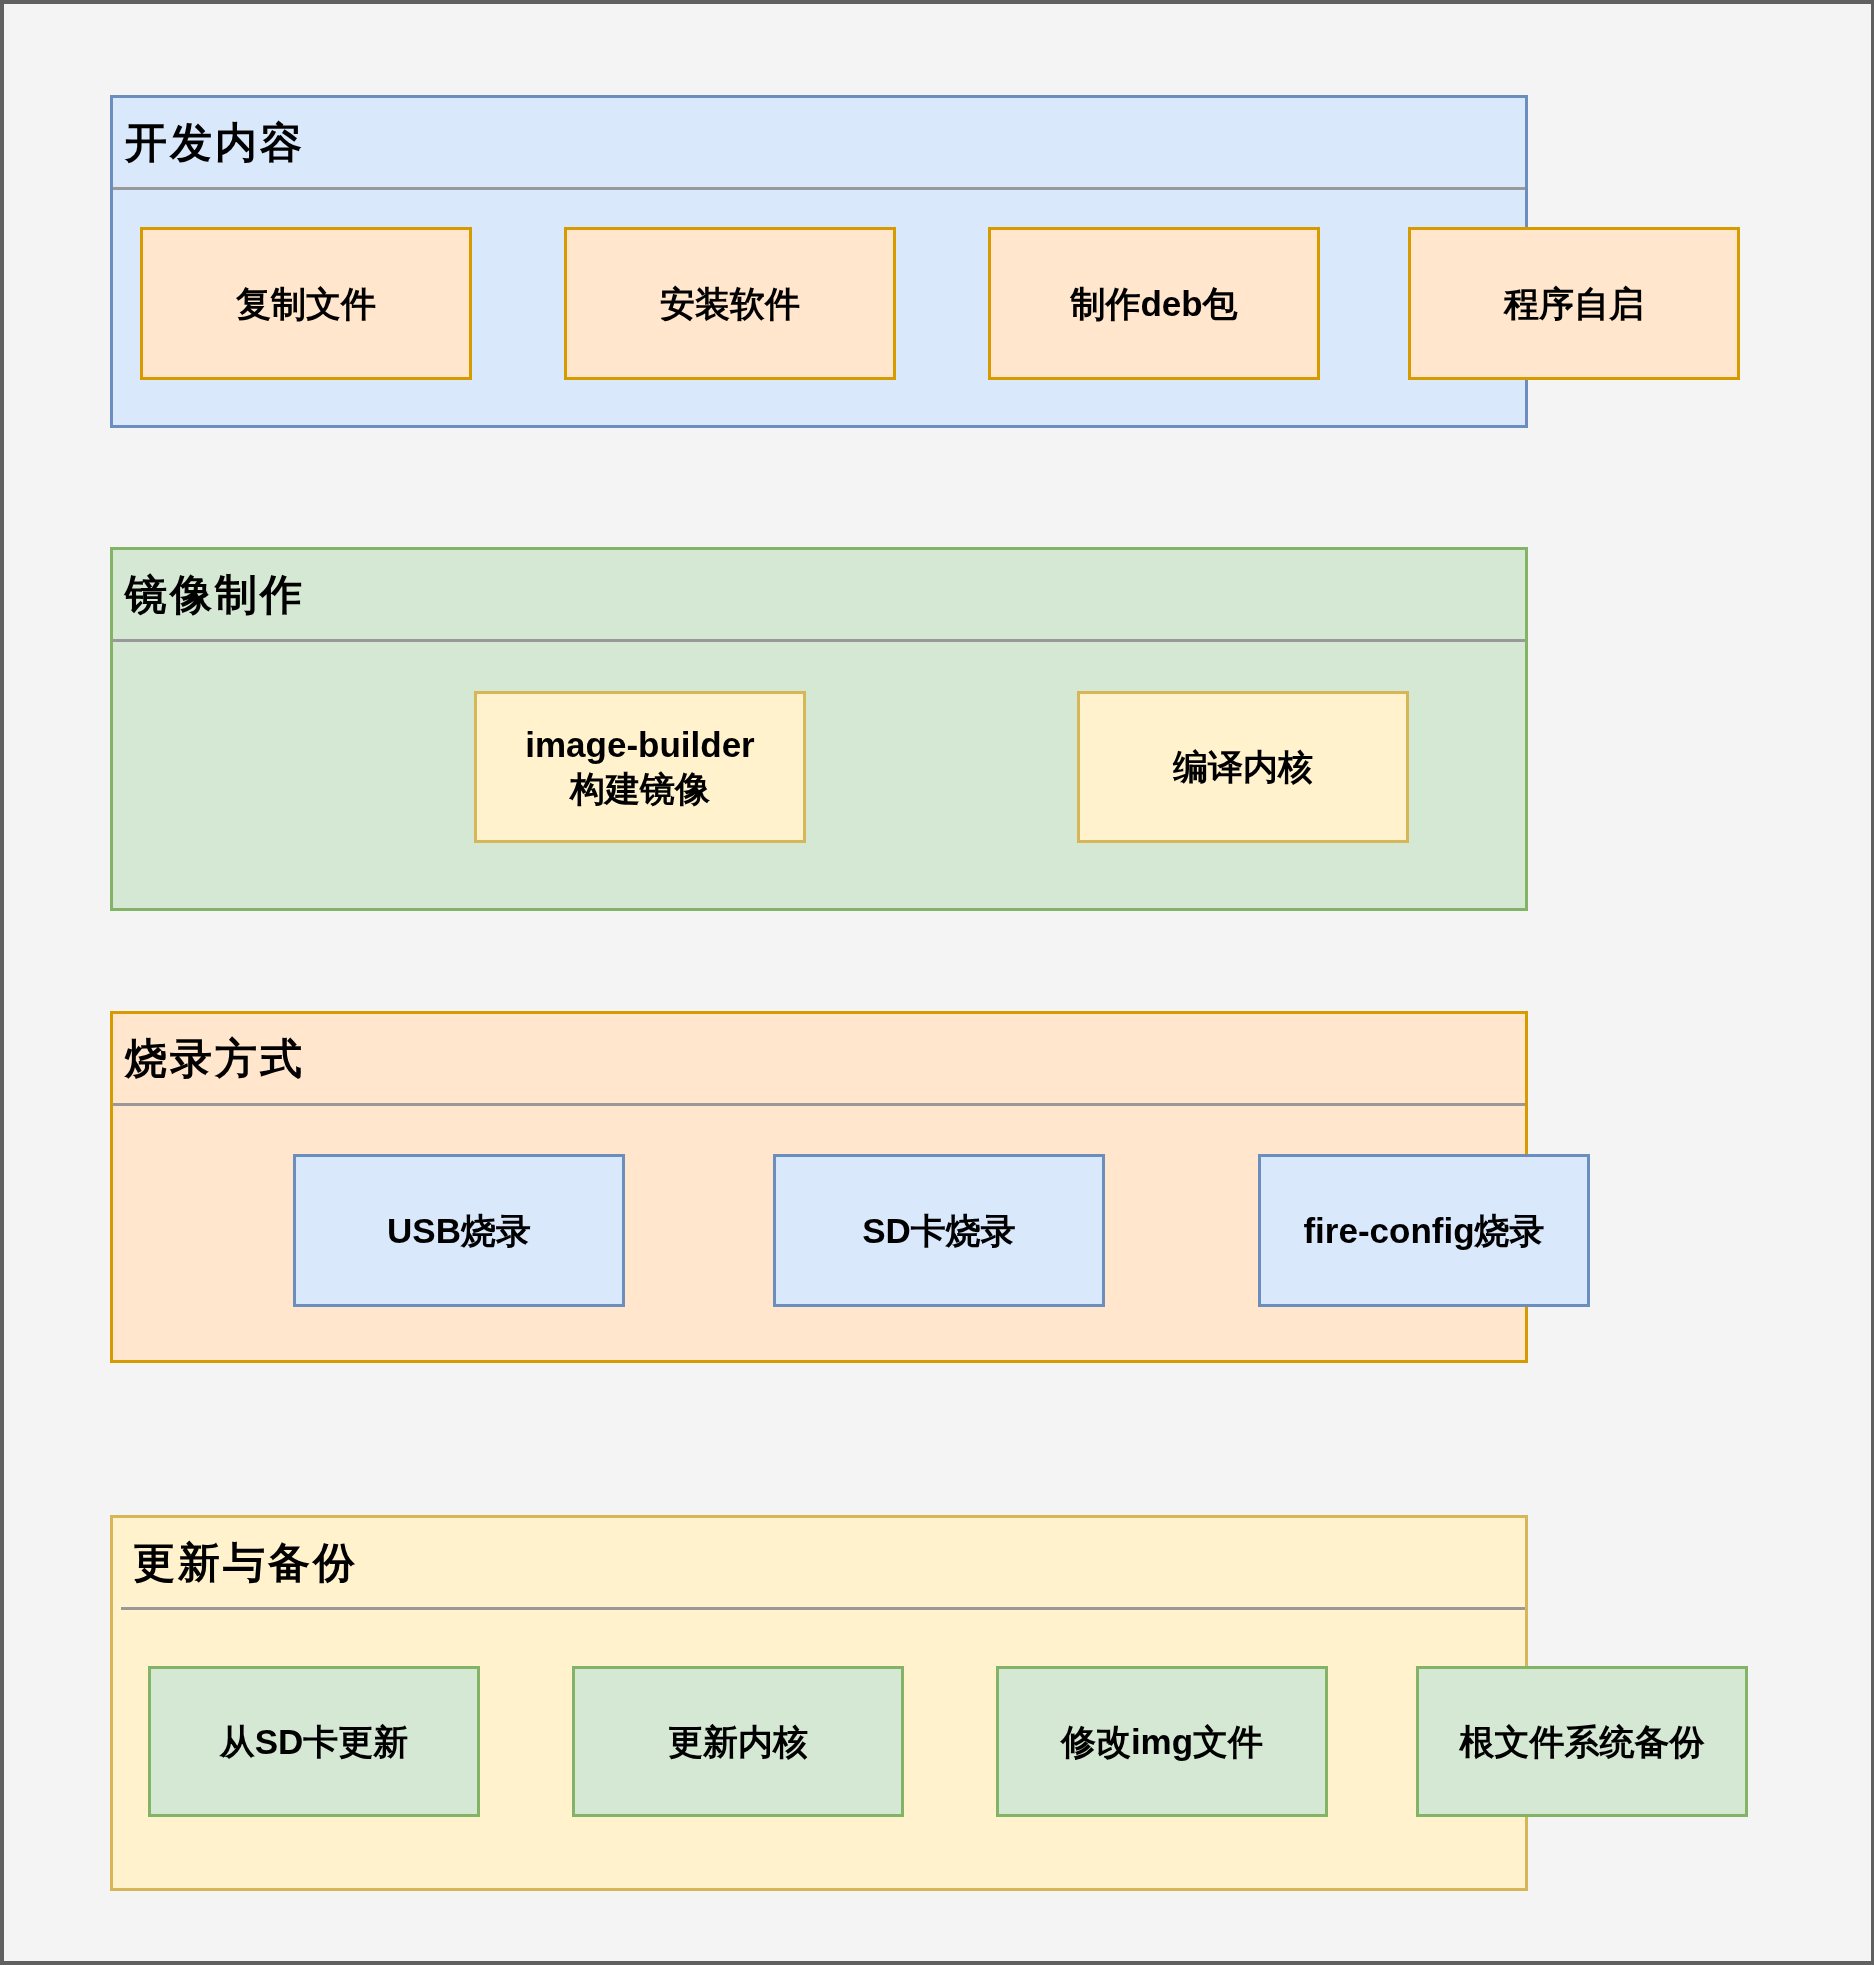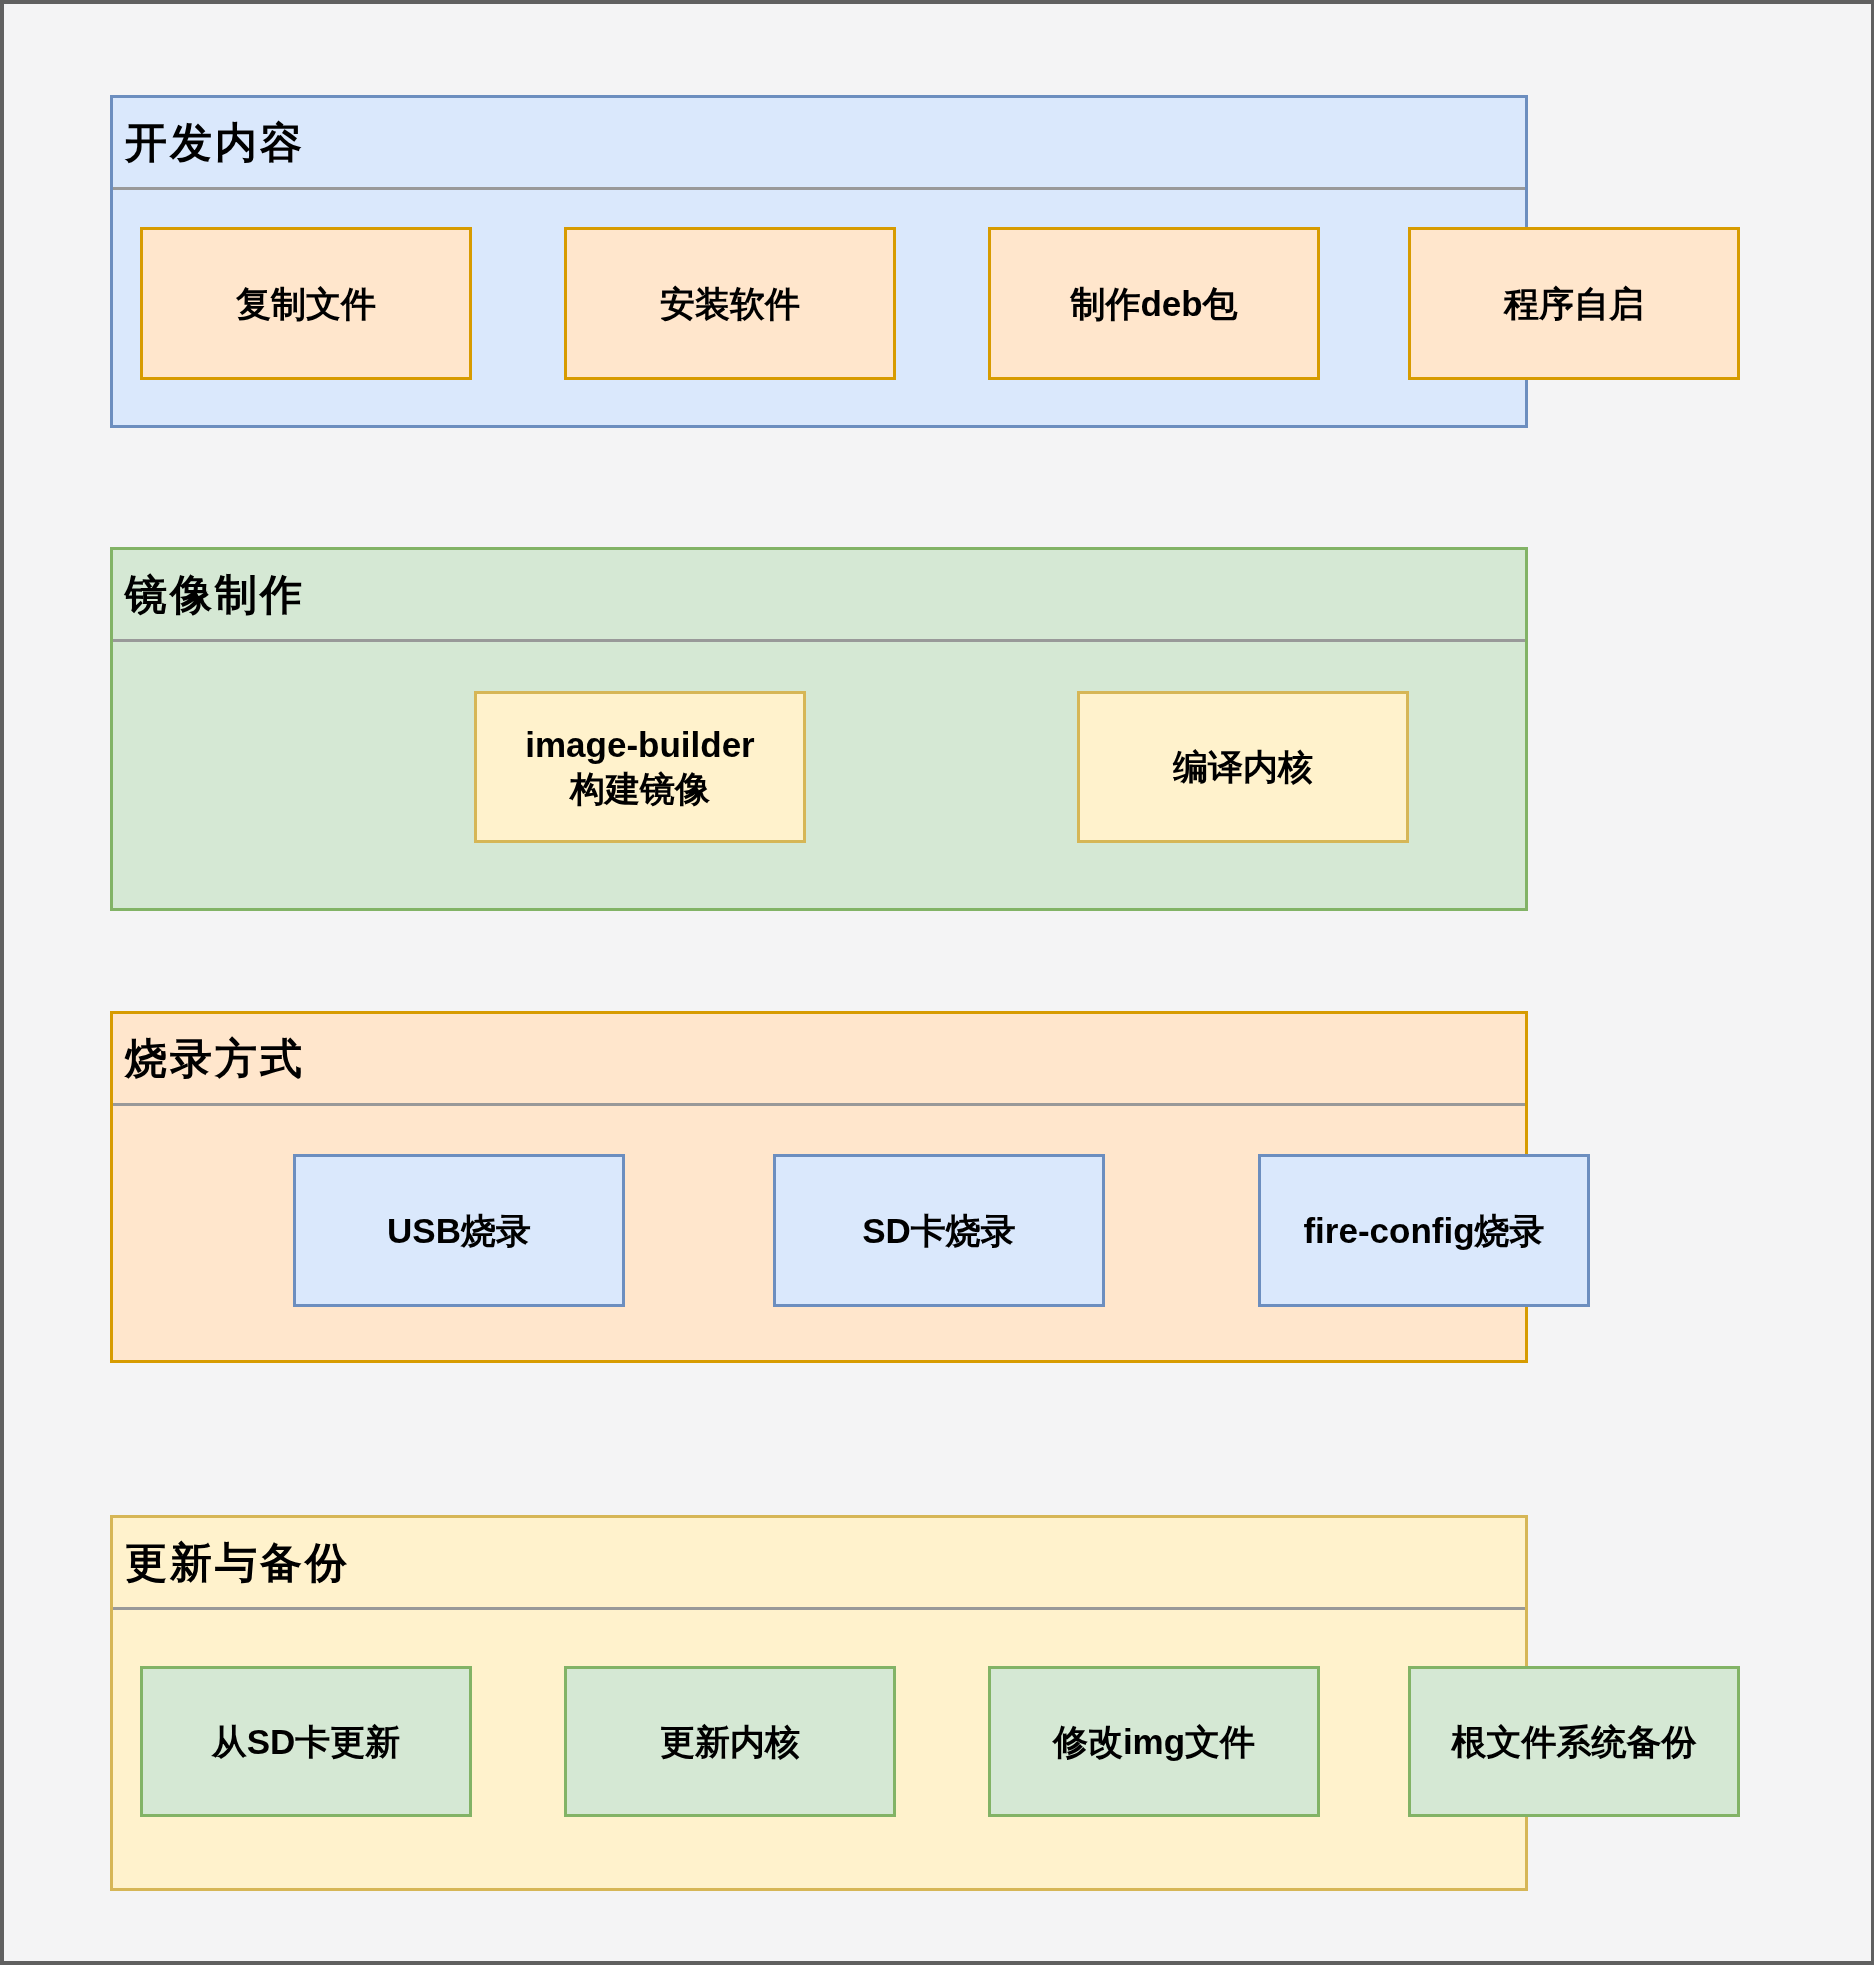--- a/index.html
+++ b/index.html
@@ -123,21 +123,21 @@
     </div>
     <div class="item" style="background-color: rgb(218, 232, 252); border-color: rgb(108, 142, 191);">
       <span class="item-label">SD卡烧录</span>
     </div>
     <div class="item" style="background-color: rgb(218, 232, 252); border-color: rgb(108, 142, 191);">
       <span class="item-label">fire-config烧录</span>
     </div>
   </div>
 </div>
 
-<div id="sec4" class="section" style="background-color: rgb(255, 242, 204); border-color: rgb(214, 182, 86);">
+<div id="sec4" class="section" style="background-color: rgb(255, 242, 204); border-color: rgb(214, 182, 86); padding-left: 8px;">
   <div class="section-header">
     <span class="section-title">更新与备份</span>
   </div>
   <div class="section-body">
     <div class="item" style="background-color: rgb(213, 232, 212); border-color: rgb(130, 179, 102);">
       <span class="item-label">从SD卡更新</span>
     </div>
     <div class="item" style="background-color: rgb(213, 232, 212); border-color: rgb(130, 179, 102);">
       <span class="item-label">更新内核</span>
     </div>

